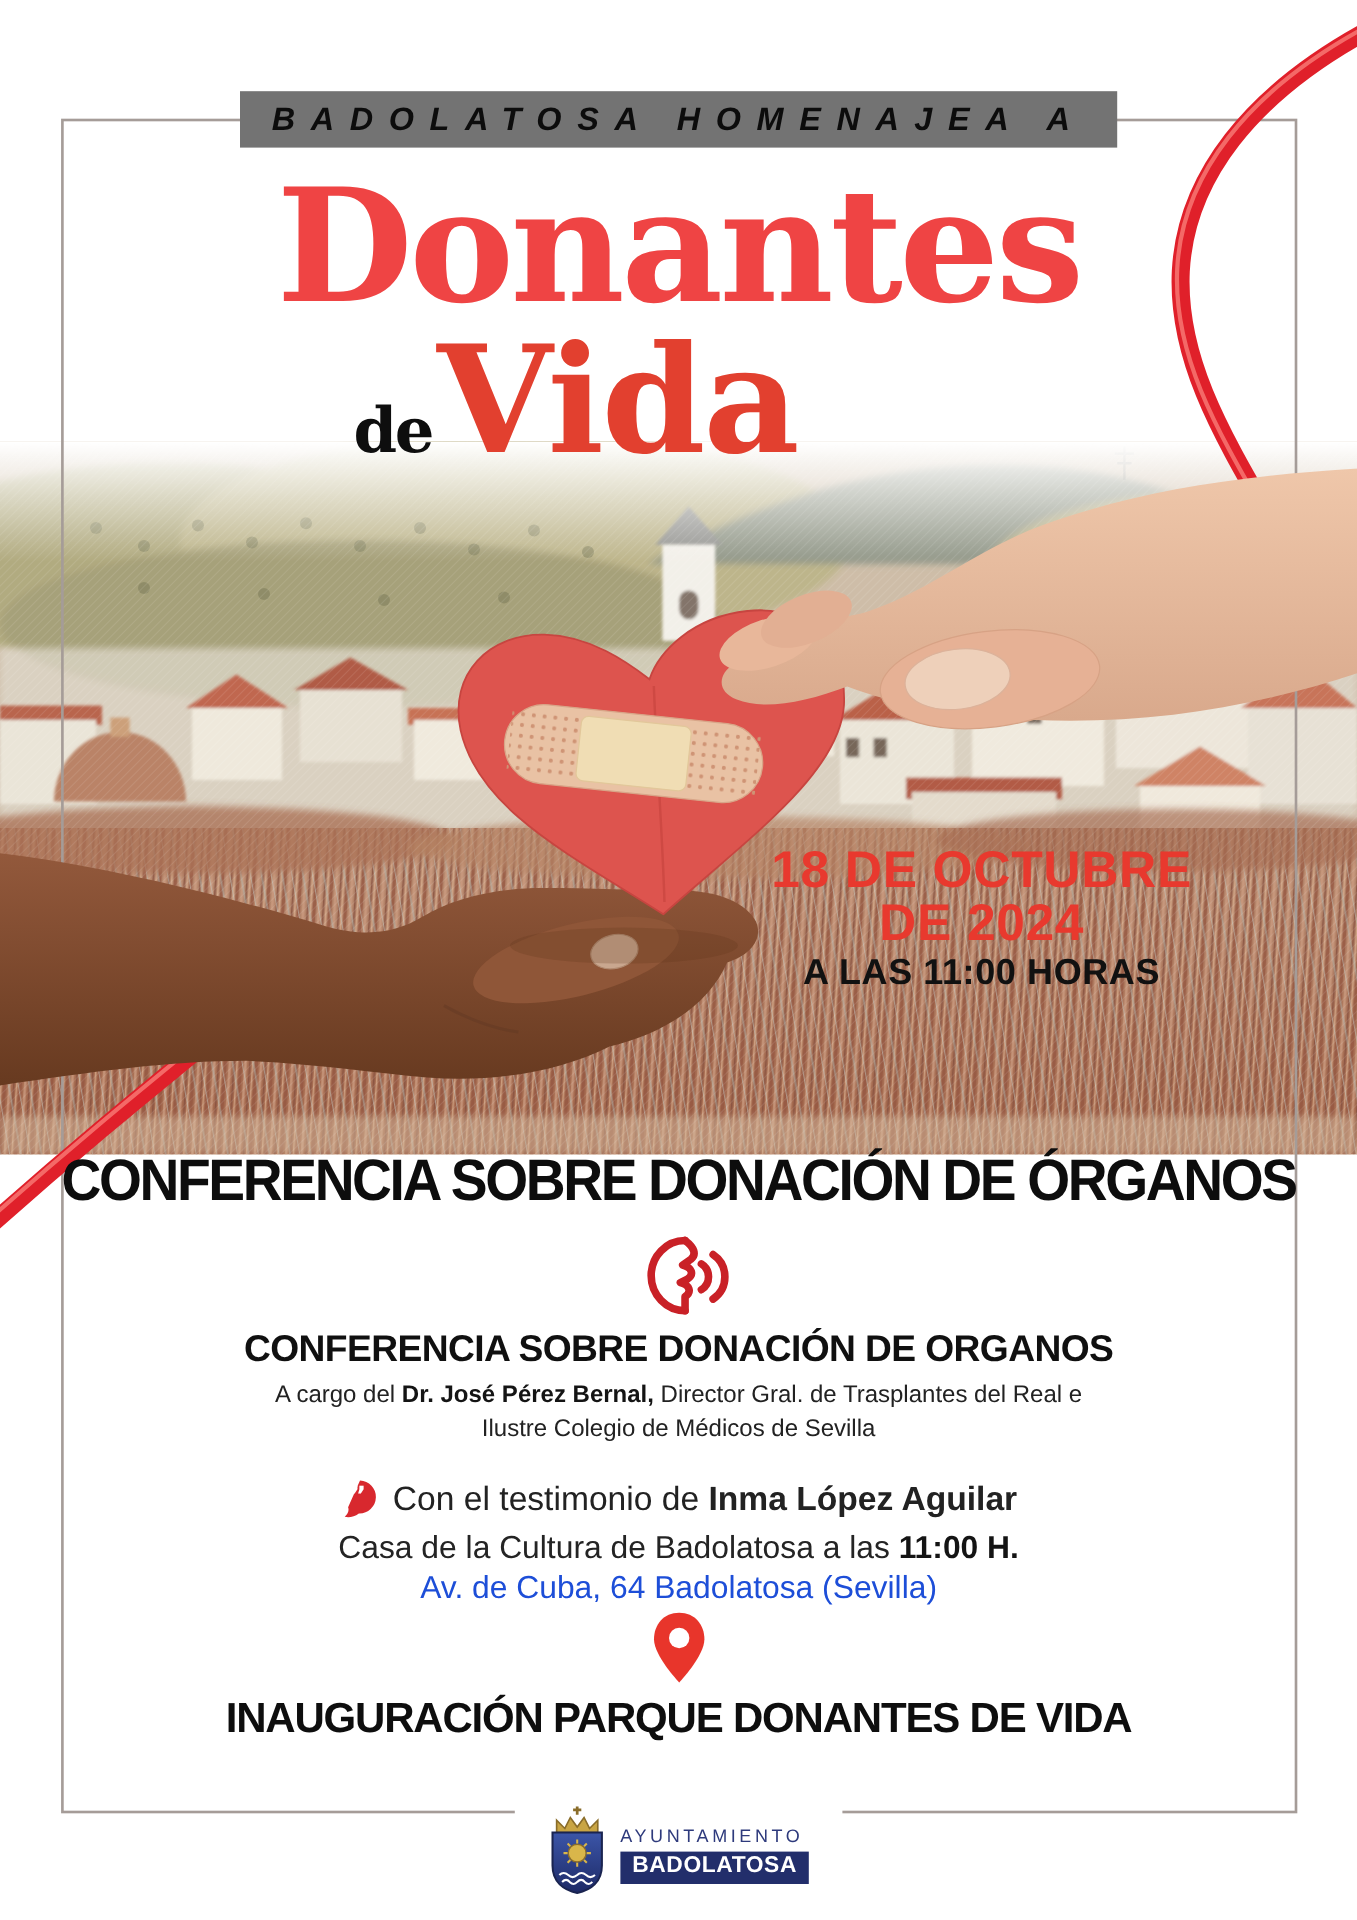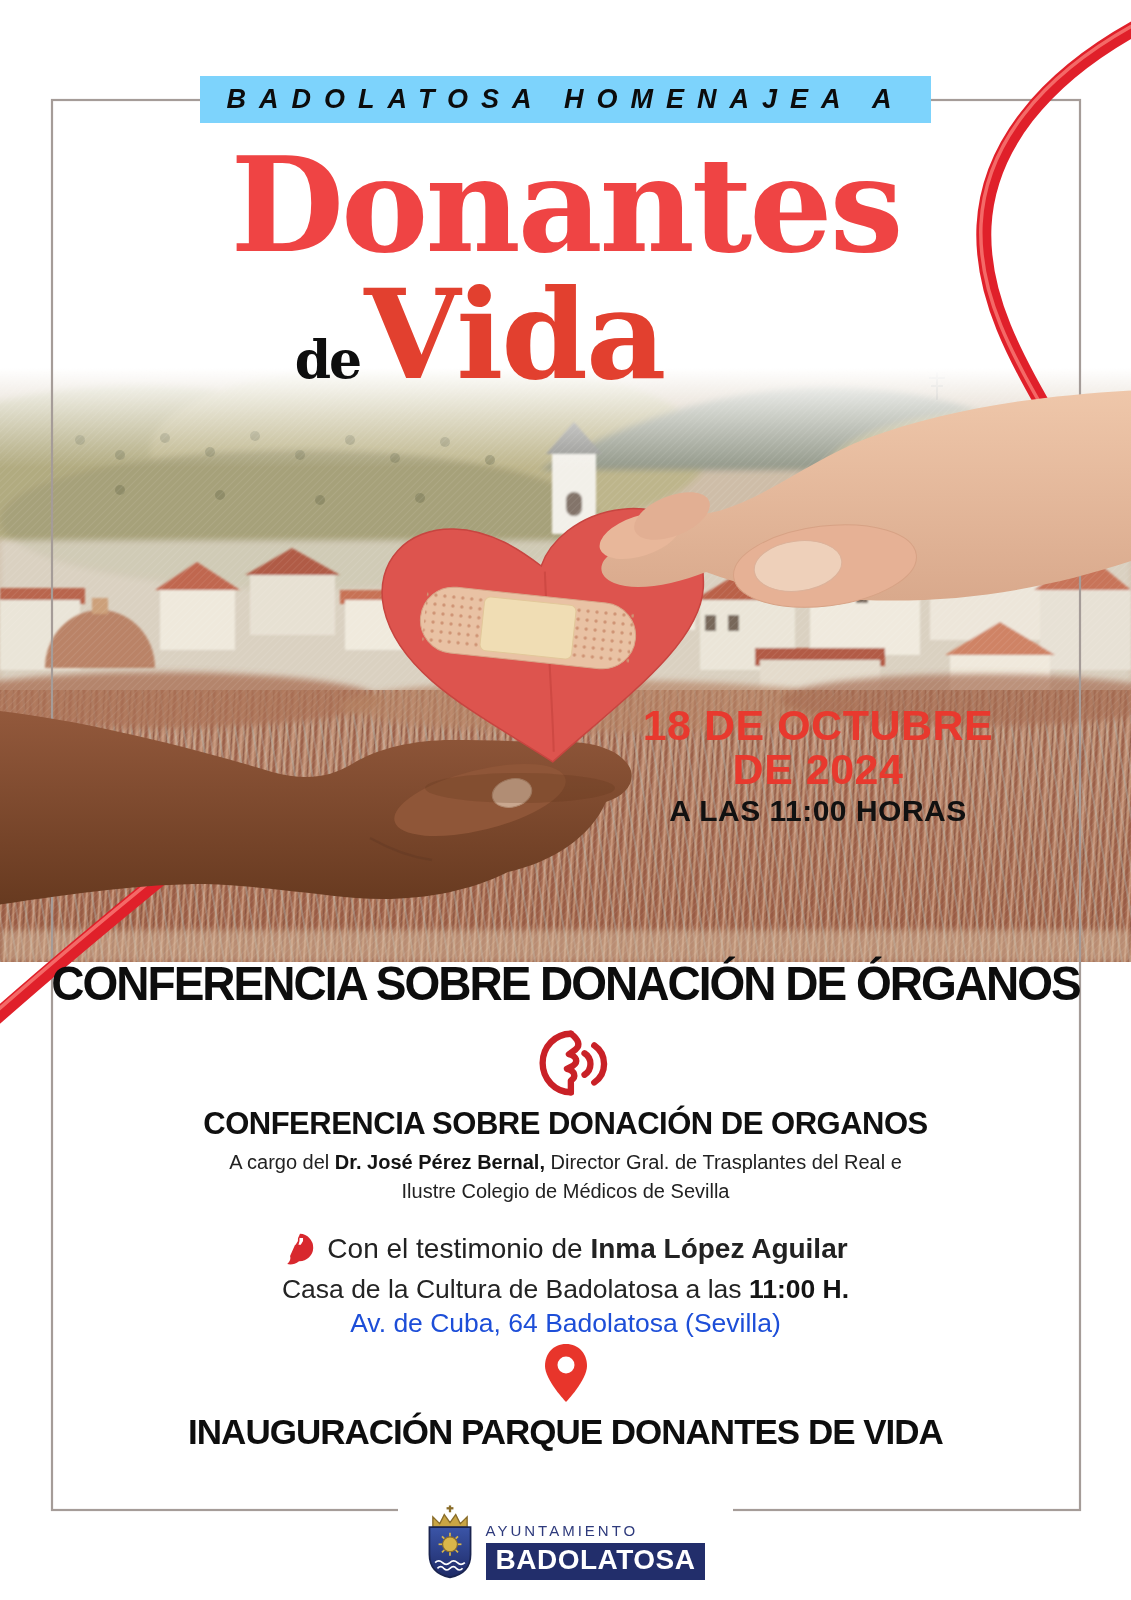--- a/index.html
+++ b/index.html
@@ -7,21 +7,21 @@
     position:relative;width:1131px;height:1600px;background:#ffffff;
     overflow:hidden;font-family:"Liberation Sans",sans-serif;color:#141414;
   }
   .abs{position:absolute;}
   svg.artwork{position:absolute;left:0;top:0;z-index:1;}
 
   .tagline{
     left:0;right:0;top:76px;text-align:center;z-index:3;
   }
   .tagline span{
-    display:inline-block;background:#7dd3fc;padding:8px 26px;
+    display:inline-block;background:#737373;padding:8px 26px;
     font-style:italic;font-weight:bold;font-size:27px;letter-spacing:13px;
     color:#0c0c0c;white-space:nowrap;
   }
   .title1{
     left:0;right:0;top:133px;text-align:center;z-index:3;
     font-family:"DejaVu Serif","Liberation Serif",serif;font-weight:bold;
     font-size:131px;line-height:1.1;letter-spacing:-3px;color:#ef4444;
   }
   .title2{
     left:0;right:0;top:262px;text-align:center;z-index:3;
@@ -84,21 +84,21 @@
   .footerlogo .wrap{
     display:inline-flex;align-items:flex-start;gap:12px;background:#ffffff;
     padding:4px 28px 6px 28px;
   }
   .orgcol{display:flex;flex-direction:column;align-items:flex-start;margin-top:20px;}
   .orgname{
     font-size:15px;letter-spacing:3px;color:#2e3a7c;font-weight:normal;
   }
   .townbadge{
     margin-top:4px;background:#222e6b;color:#ffffff;font-weight:bold;
-    font-size:28px;letter-spacing:.5px;padding:2px 10px 4px 10px;line-height:1.1;
+    font-size:19px;letter-spacing:.5px;padding:2px 10px 4px 10px;line-height:1.1;
   }
 </style>
 </head>
 <body>
 
 <div class="poster">
 
   <svg class="artwork" width="1131" height="1600" viewBox="0 0 1131 1600">
     <defs>
       <clipPath id="photoClip">

